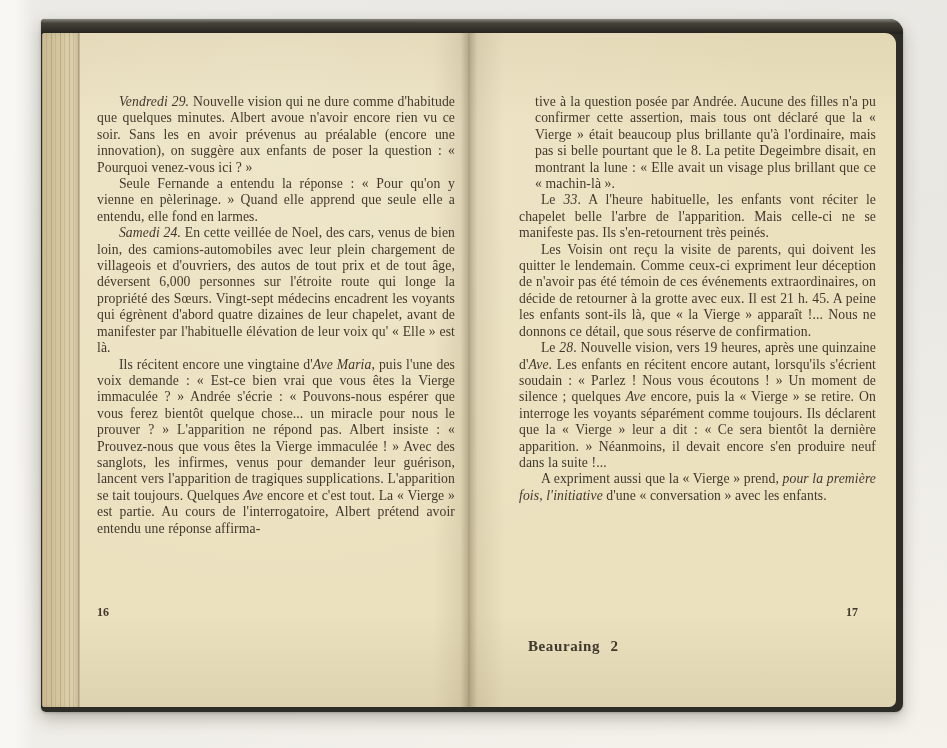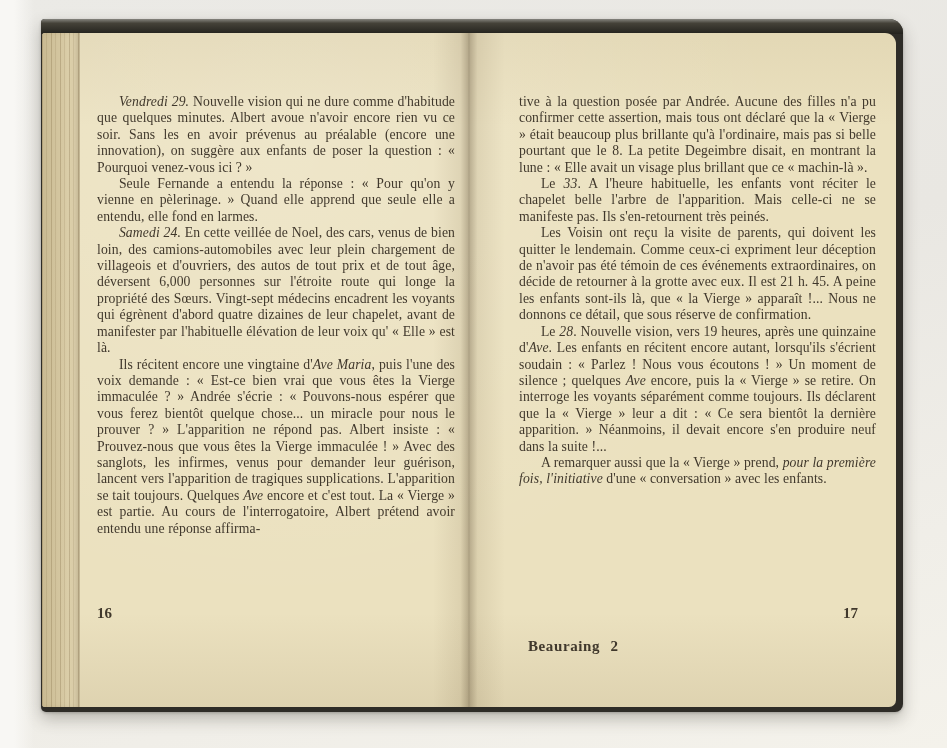--- a/index.html
+++ b/index.html
@@ -58,23 +58,23 @@
     position:relative;width:50%;height:100%;box-sizing:border-box;
     color:var(--ink);
   }
   .page-left{padding:61px 14px 0 55px;}
   .page-right{padding:61px 20px 0 50px;}
   .page-text p{
     margin:0;text-indent:1.6em;text-align:justify;
     font-size:13.7px;line-height:16.4px;letter-spacing:0.1px;
     hyphens:none;
   }
-  .page-text p.no-indent{text-indent:0;}
+  .page-text p.no-indent{text-indent:0;margin-left:16px;}
   .page-number{
-    position:absolute;font-weight:bold;font-size:15px;color:var(--ink);
+    position:absolute;font-weight:bold;font-size:12px;color:var(--ink);
   }
   .pn-left{left:55px;top:572px;}
   .pn-right{right:38px;top:572px;margin-left:16px;}
   .footer-signature{
     position:absolute;left:59px;top:605px;
     font-size:15px;font-weight:bold;letter-spacing:0.6px;color:var(--ink);
     word-spacing:6px;
   }
 </style>
 </head>
@@ -92,21 +92,21 @@
             <p><span>Ils récitent encore une vingtaine d'</span><i>Ave Maria</i><span>, puis l'une des voix demande : « Est-ce bien vrai que vous êtes la Vierge immaculée ? » Andrée s'écrie : « Pouvons-nous espérer que vous ferez bientôt quelque chose... un miracle pour nous le prouver ? » L'apparition ne répond pas. Albert insiste : « Prouvez-nous que vous êtes la Vierge immaculée ! » Avec des sanglots, les infirmes, venus pour demander leur guérison, lancent vers l'apparition de tragiques supplications. L'apparition se tait toujours. Quelques </span><i>Ave</i><span> encore et c'est tout. La « Vierge » est partie. Au cours de l'interrogatoire, Albert prétend avoir entendu une réponse affirma-</span></p>
           </div>
         <div class="page-number pn-left">16</div>
       </div>
       <div class="page page-right">
         <div class="page-text">
             <p class="no-indent"><span>tive à la question posée par Andrée. Aucune des filles n'a pu confirmer cette assertion, mais tous ont déclaré que la « Vierge » était beaucoup plus brillante qu'à l'ordinaire, mais pas si belle pourtant que le 8. La petite Degeimbre disait, en montrant la lune : « Elle avait un visage plus brillant que ce « machin-là ».</span></p>
             <p><span>Le </span><i>33</i><span>. A l'heure habituelle, les enfants vont réciter le chapelet belle l'arbre de l'apparition. Mais celle-ci ne se manifeste pas. Ils s'en-retournent très peinés.</span></p>
             <p><span>Les Voisin ont reçu la visite de parents, qui doivent les quitter le lendemain. Comme ceux-ci expriment leur déception de n'avoir pas été témoin de ces événements extraordinaires, on décide de retourner à la grotte avec eux. Il est 21 h. 45. A peine les enfants sont-ils là, que « la Vierge » apparaît !... Nous ne donnons ce détail, que sous réserve de confirmation.</span></p>
             <p><span>Le </span><i>28</i><span>. Nouvelle vision, vers 19 heures, après une quinzaine d'</span><i>Ave</i><span>. Les enfants en récitent encore autant, lorsqu'ils s'écrient soudain : « Parlez ! Nous vous écoutons ! » Un moment de silence ; quelques </span><i>Ave</i><span> encore, puis la « Vierge » se retire. On interroge les voyants séparément comme toujours. Ils déclarent que la « Vierge » leur a dit : « Ce sera bientôt la dernière apparition. » Néanmoins, il devait encore s'en produire neuf dans la suite !...</span></p>
-            <p><span>A remarquer aussi que la « Vierge » prend, </span><i>pour la première fois, l'initiative</i><span> d'une « conversation » avec les enfants.</span></p>
+            <p><span>A expriment aussi que la « Vierge » prend, </span><i>pour la première fois, l'initiative</i><span> d'une « conversation » avec les enfants.</span></p>
           </div>
         <div class="page-number pn-right">17</div>
         <div class="footer-signature">Beauraing 2</div>
       </div>
       <div class="fore-edge"></div>
       <div class="gutter"></div>
     </div>
   </div>
 </div>
 

